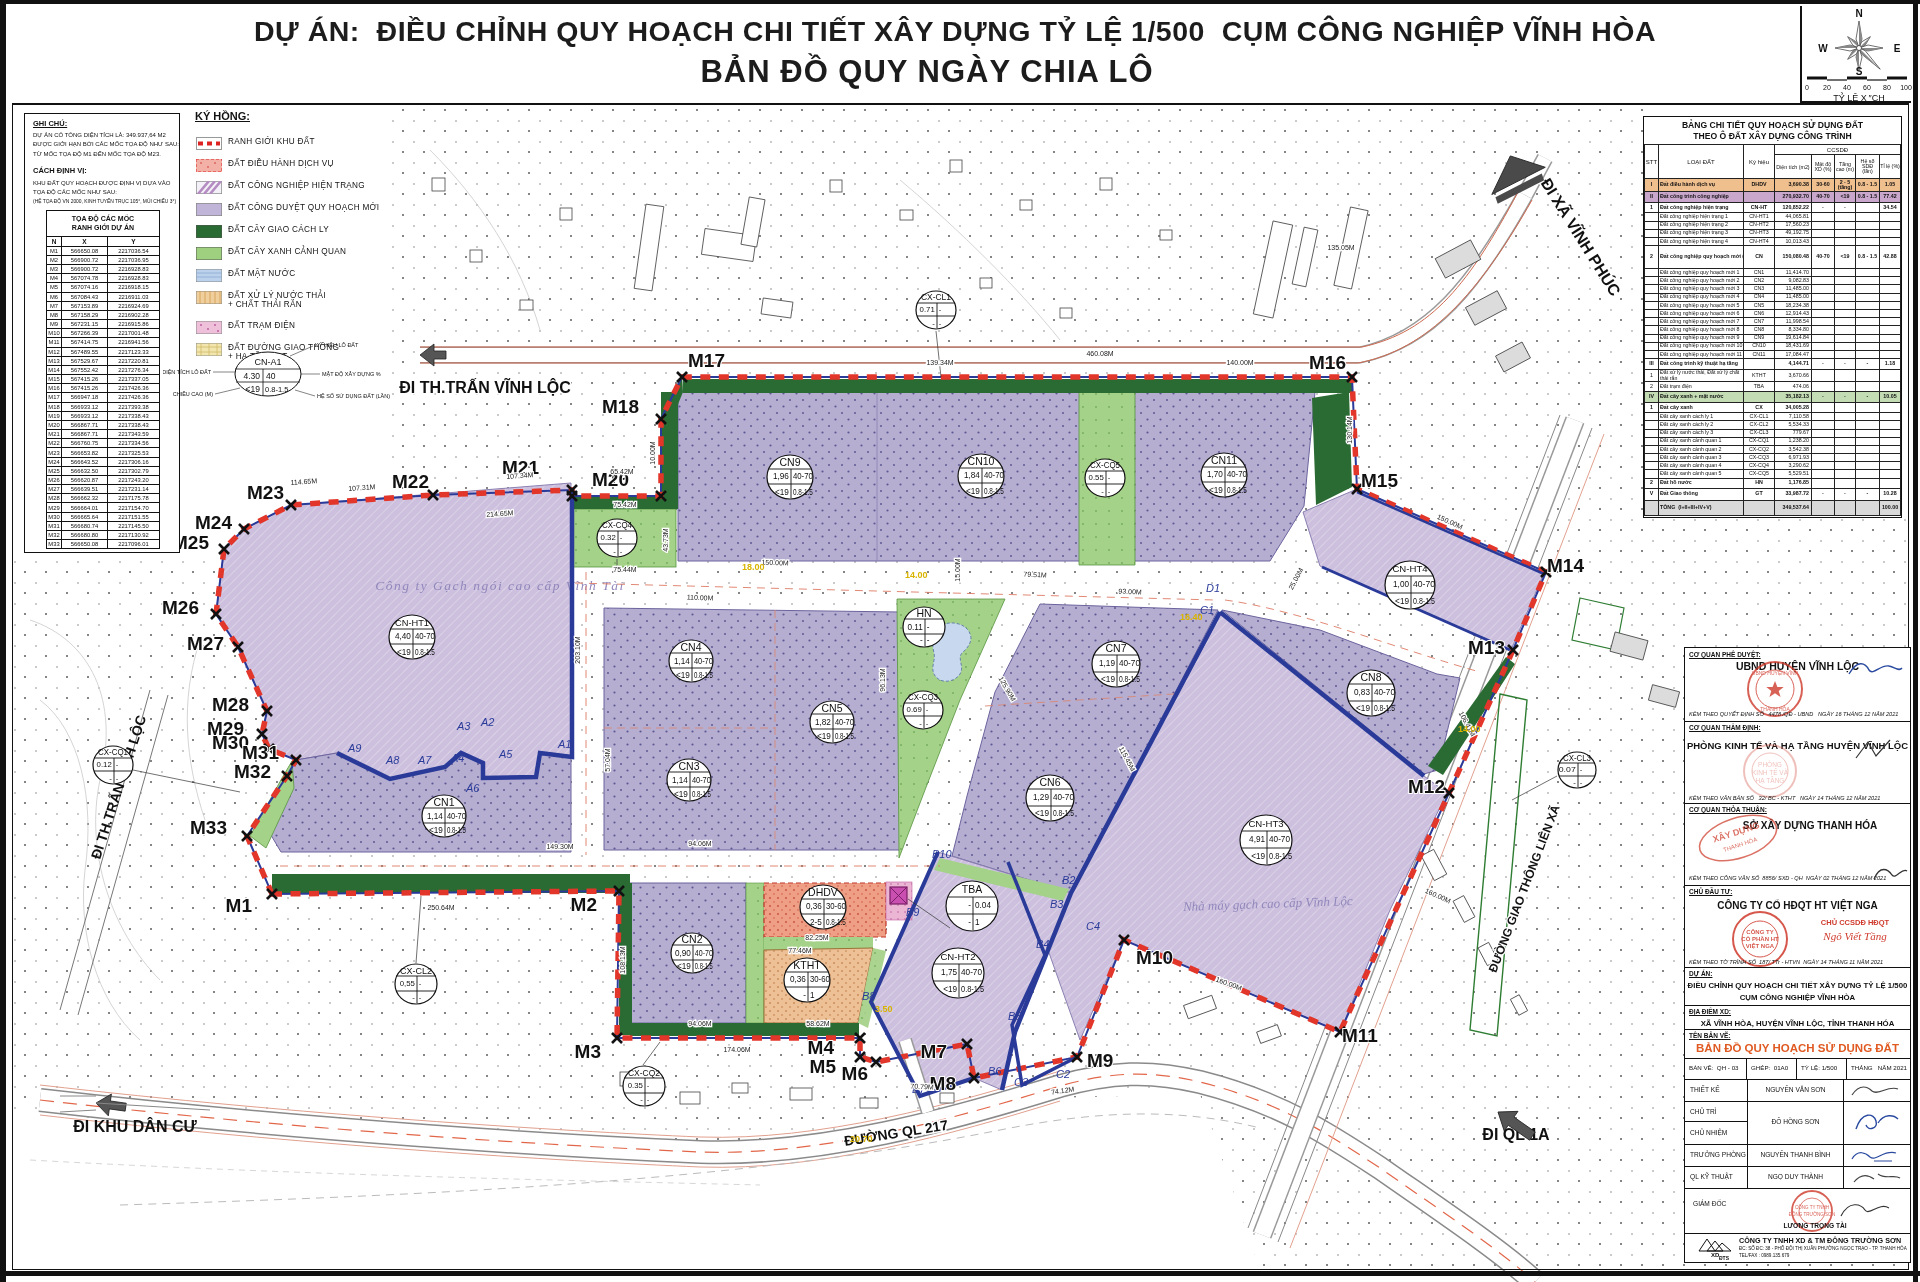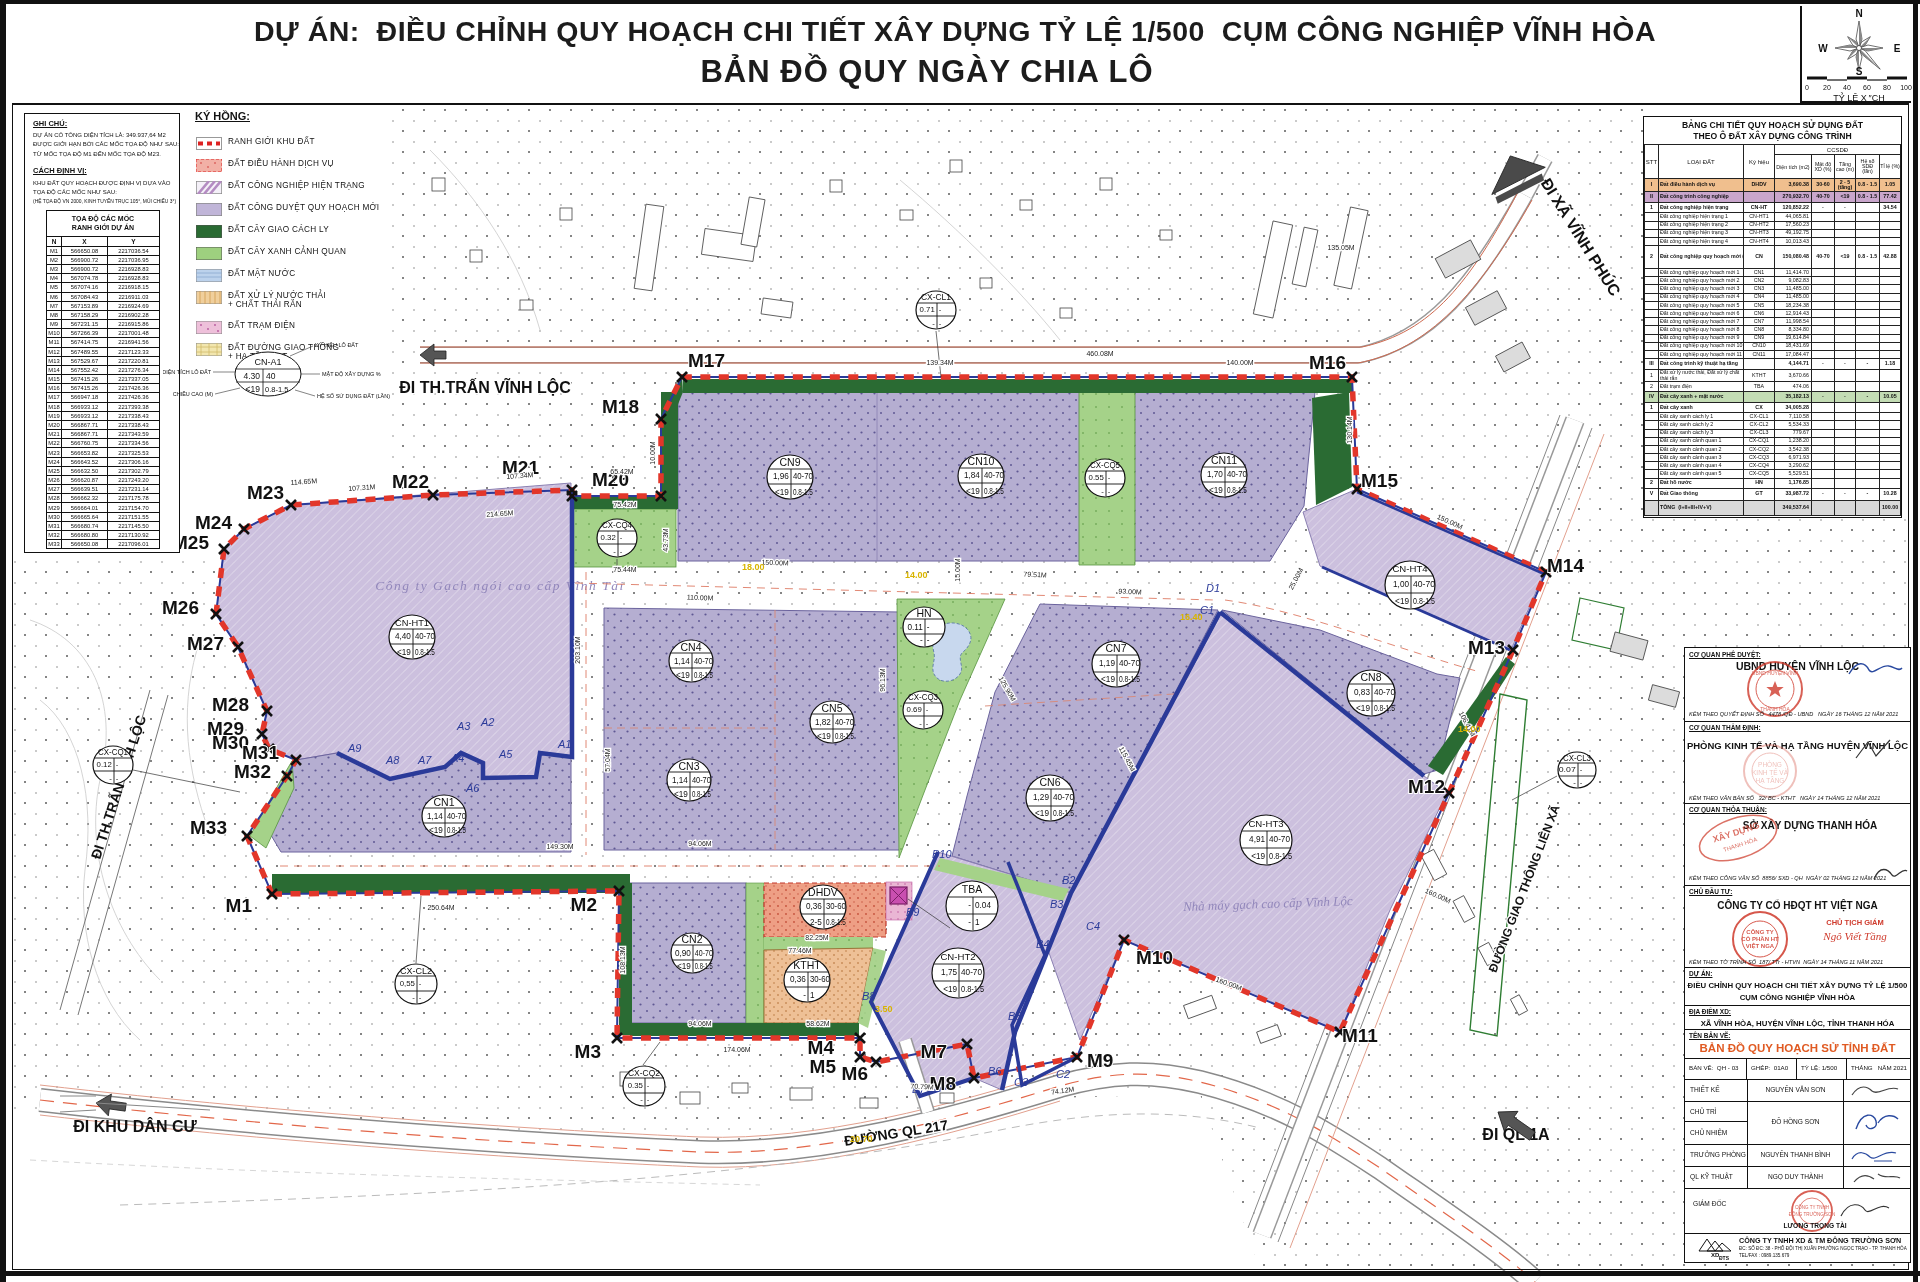--- a/index.html
+++ b/index.html
@@ -724,21 +724,21 @@
  <text x="45" y="84" text-anchor="middle">40</text>
         <text x="65" y="84" text-anchor="middle">60</text>
  <text x="85" y="84" text-anchor="middle">80</text>
         <text x="104" y="84" text-anchor="middle">100</text>
 </g>
 <text x="57" y="95" font-size="9" fill="#111" text-anchor="middle">TỶ LỆ X ″CH</text>
 </svg></div>
 <div class="abs" style="left:24px;top:113px;width:156px;height:440px;background:#fff;border:1.2px solid #111;font-size:6px;color:#111;white-space:nowrap;overflow:hidden">
     <div style="margin:5px 0 0 8px;font-size:7.5px;font-weight:bold;text-decoration:underline">GHI CHÚ:</div>
     <div style="margin:3px 6px 0 8px;line-height:1.55">DỰ ÁN  CÓ TỔNG DIỆN TÍCH LÀ:  349.937,64 M2<br>ĐƯỢC GIỚI HẠN BỞI CÁC MỐC TỌA ĐỘ NHƯ SAU:<br>TỪ MỐC TỌA ĐỘ  M1 ĐẾN MỐC TỌA ĐỘ  M23.</div>
-    <div style="margin:7px 0 4px 8px;font-size:7.5px;font-weight:bold;text-decoration:underline">CÁCH ĐỊNH VỊ:</div>
+    <div style="margin:7px 0 4px 8px;font-size:7.5px;font-weight:bold;">CÁCH ĐỊNH VỊ:</div>
     <div style="margin:3px 6px 0 8px;line-height:1.55">KHU ĐẤT QUY HOẠCH ĐƯỢC ĐỊNH VỊ DỰA VÀO<br>TỌA ĐỘ CÁC MỐC NHƯ SAU:<br><span style="font-size:4.9px">(HỆ TỌA ĐỘ VN 2000, KINH TUYẾN TRỤC 105°, MÚI CHIẾU 3°)</span></div>
     <table style="margin:3px 0 0 21px;border:1px solid #111;width:114px;font-size:5.8px;color:#111">
       <tbody>
         <tr>
           <td colspan="3" style="border:1px solid #111;text-align:center;font-weight:bold;font-size:7px;padding:3px 0;line-height:1.35">TỌA ĐỘ CÁC MỐC<br>RANH GIỚI DỰ ÁN</td>
         </tr>
         <tr>
           <td style="border:1px solid #111;text-align:center;font-weight:bold;font-size:6.5px;width:15px;padding:1px 0">N</td>
           <td style="border:1px solid #111;text-align:center;font-weight:bold;font-size:6.5px;width:46px">X</td>
           <td style="border:1px solid #111;text-align:center;font-weight:bold;font-size:6.5px">Y</td>
@@ -1420,32 +1420,32 @@
     <div style="position:absolute;left:0;top:252px;width:100%;text-align:center;font-size:10px;font-weight:bold">CÔNG TY CỔ HĐQT HT VIỆT NGA</div>
     <svg style="position:absolute;left:40px;top:262px" width="70" height="58" viewBox="0 0 70 58">
 <g opacity="0.85">
         <circle cx="35" cy="29" r="27" fill="none" stroke="#cf3a2c" stroke-width="2"></circle>
 <circle cx="35" cy="29" r="18" fill="none" stroke="#cf3a2c" stroke-width="1"></circle>
 <text x="35" y="24" font-size="6" fill="#cf3a2c" text-anchor="middle" font-weight="bold">CÔNG TY</text>
 <text x="35" y="31" font-size="6" fill="#cf3a2c" text-anchor="middle" font-weight="bold">CỔ PHẦN HT</text>
 <text x="35" y="38" font-size="6" fill="#cf3a2c" text-anchor="middle" font-weight="bold">VIỆT NGA</text>
       </g>
     </svg>
-    <div style="position:absolute;left:115px;top:270px;width:110px;text-align:center;font-size:7.5px;font-weight:bold;color:#cf3a2c">CHỦ TỊCH GIÁM</div>
+    <div style="position:absolute;left:115px;top:270px;width:110px;text-align:center;font-size:7.5px;font-weight:bold;color:#cf3a2c">CHỦ CCSDĐ HĐQT</div>
     <div style="position:absolute;left:115px;top:282px;width:110px;text-align:center;font-size:11px;font-style:italic;color:#cf3a2c;font-family:'Liberation Serif',serif">Ngô Viết Tầng</div>
     <div style="position:absolute;left:4px;top:311px;font-size:5.6px;font-style:italic">KÈM THEO TỜ TRÌNH SỐ&nbsp;&nbsp;187/ TTr - HTVN&nbsp;&nbsp;NGÀY  14  THÁNG  11  NĂM 2021</div>
     <div style="position:absolute;left:0;top:319px;width:100%;height:0;border-top:1px solid #111"></div>
     <div style="position:absolute;left:4px;top:322px;font-size:6.5px;font-weight:bold;text-decoration:underline">DỰ ÁN:</div>
     <div style="position:absolute;left:0;top:332px;width:100%;text-align:center;font-size:7.8px;font-weight:bold;line-height:1.55;white-space:nowrap">ĐIỀU CHỈNH QUY HOẠCH CHI TIẾT XÂY DỰNG TỶ LỆ 1/500<br>CỤM CÔNG NGHIỆP VĨNH HÒA</div>
     <div style="position:absolute;left:0;top:357px;width:100%;height:0;border-top:1px solid #111"></div>
     <div style="position:absolute;left:4px;top:360px;font-size:6.5px;font-weight:bold;text-decoration:underline">ĐỊA ĐIỂM XD:</div>
     <div style="position:absolute;left:0;top:371px;width:100%;text-align:center;font-size:7.8px;font-weight:bold;white-space:nowrap">XÃ VĨNH HÒA, HUYỆN VĨNH LỘC, TỈNH THANH HÓA</div>
     <div style="position:absolute;left:0;top:381px;width:100%;height:0;border-top:1px solid #111"></div>
     <div style="position:absolute;left:4px;top:384px;font-size:6.5px;font-weight:bold;text-decoration:underline">TÊN BẢN VẼ:</div>
-    <div style="position:absolute;left:0;top:394px;width:100%;text-align:center;font-size:11.5px;font-weight:bold;color:#e05a22">BẢN ĐỒ QUY HOẠCH SỬ TỈNH ĐẤT</div>
+    <div style="position:absolute;left:0;top:394px;width:100%;text-align:center;font-size:11.5px;font-weight:bold;color:#e05a22">BẢN ĐỒ QUY HOẠCH SỬ DỤNG ĐẤT</div>
     <div style="position:absolute;left:0;top:410px;width:100%;height:0;border-top:1px solid #111"></div>
     <div style="position:absolute;left:0;top:410px;width:100%;height:21px">
 <div style="position:absolute;left:0;top:0;width:62px;height:21px;border-right:1px solid #111;font-size:6.2px;padding:6px 0 0 4px">BẢN VẼ:&nbsp; QH - 03</div>
 <div style="position:absolute;left:62px;top:0;width:50px;height:21px;border-right:1px solid #111;font-size:6.2px;padding:6px 0 0 4px">GHÉP:&nbsp; 01A0</div>
 <div style="position:absolute;left:112px;top:0;width:50px;height:21px;border-right:1px solid #111;font-size:6.2px;padding:6px 0 0 4px">TỶ LỆ: 1/500</div>
 <div style="position:absolute;left:162px;top:0;width:65px;height:21px;font-size:6.2px;padding:6px 0 0 4px">THÁNG&nbsp;&nbsp; NĂM 2021</div>
 </div>
     <div style="position:absolute;left:0;top:431px;width:100%;height:0;border-top:1px solid #111"></div>
     <div style="position:absolute;left:0;top:431px;width:100%;height:22px">
       <div style="position:absolute;left:0;top:0;width:63px;height:22px;border-right:1px solid #111;font-size:6.6px;padding:7.0px 0 0 5px">THIẾT KẾ</div>

